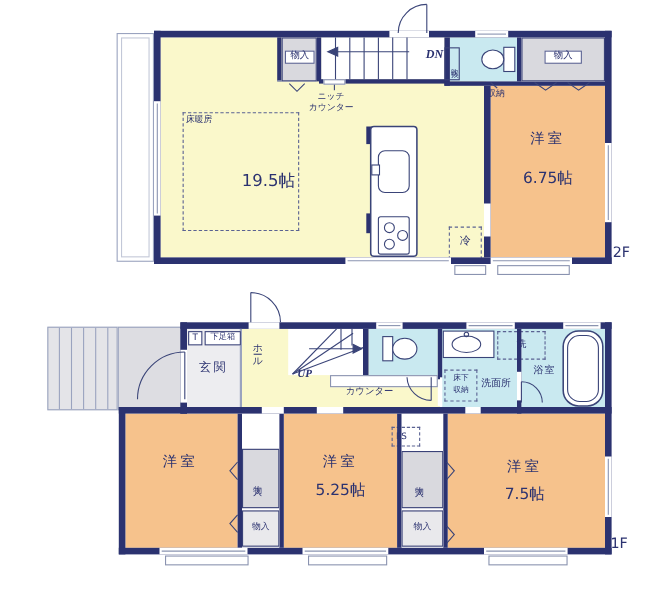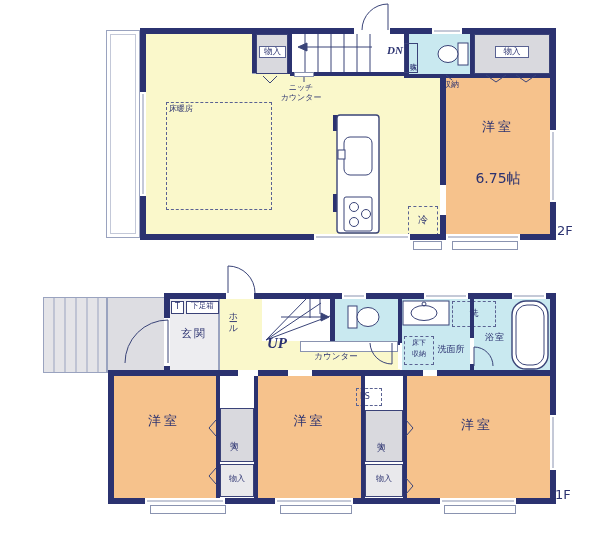--- a/index.html
+++ b/index.html
@@ -68,22 +68,23 @@
   <div class="abs win" style="left:550px;top:130px;width:6px;height:72px;"></div>
   <div class="abs win" style="left:432px;top:28px;width:30px;height:6px;"></div>
   <div class="abs win" style="left:354px;top:28px;width:36px;height:6px;"></div>
   <div class="abs win" style="left:314px;top:234px;width:96px;height:6px;"></div>
   <div class="abs win" style="left:446px;top:234px;width:74px;height:6px;"></div>
   <div class="abs win" style="left:440px;top:185px;width:6px;height:30px;"></div>
   <div class="abs sill" style="left:413px;top:241px;width:29px;height:9px;"></div>
   <div class="abs sill" style="left:452px;top:241px;width:66px;height:9px;"></div>
   <div class="abs win" style="left:294px;top:72px;width:20px;height:5px;border:1px solid #8a93b0;z-index:26;"></div>
 
+  <div class="lbl ctr" style="left:196px;top:156px;width:96px;font-size:15px;">19.5帖</div>
   <div class="lbl ctr" style="left:452px;top:120px;width:92px;font-size:13px;letter-spacing:3px;">洋室</div>
-  <div class="lbl ctr" style="left:452px;top:170px;width:92px;font-size:14px;">6.75帖</div>
+  <div class="lbl ctr" style="left:452px;top:154px;width:92px;font-size:14px;">6.75帖</div>
   <div class="lbl ctr chip" style="left:259px;top:46px;width:27px;font-size:8.5px;">物入</div>
   <div class="lbl ctr chip" style="left:495px;top:46px;width:34px;font-size:8.5px;">物入</div>
   <div class="lbl ctr it" style="left:382px;top:44px;width:26px;font-size:11px;">DN</div>
   <div class="lbl vtext" style="left:404px;top:43px;width:14px;height:30px;font-size:7px;border:1px solid #3a4278;text-align:center;">吹抜</div>
   <div class="lbl" style="left:443px;top:80px;font-size:8px;">収納</div>
   <div class="lbl ctr" style="left:268px;top:83px;width:66px;font-size:8px;">ニッチ</div>
   <div class="lbl ctr" style="left:262px;top:93px;width:78px;font-size:8px;">カウンター</div>
   <div class="lbl" style="left:169px;top:104px;font-size:8px;">床暖房</div>
   <div class="lbl ctr" style="left:408px;top:214px;width:30px;font-size:10px;">冷</div>
   <div class="lbl" style="left:557px;top:224px;font-size:13px;">2F</div>
@@ -145,35 +146,37 @@
   <div class="abs win" style="left:440px;top:498px;width:76px;height:6px;"></div>
   <div class="abs win" style="left:550px;top:415px;width:6px;height:55px;"></div>
   <div class="abs sill" style="left:150px;top:505px;width:76px;height:9px;"></div>
   <div class="abs sill" style="left:280px;top:505px;width:72px;height:9px;"></div>
   <div class="abs sill" style="left:444px;top:505px;width:72px;height:9px;"></div>
 
   <div class="lbl ctr" style="left:170px;top:328px;width:48px;font-size:11px;letter-spacing:2px;">玄関</div>
   <div class="lbl ctr" style="left:171px;top:301px;width:13px;height:13px;font-size:8px;border:1px solid #3a4278;background:#fff;">T</div>
   <div class="lbl ctr" style="left:186px;top:301px;width:33px;height:13px;font-size:7.5px;border:1px solid #3a4278;background:#fff;">下足箱</div>
   <div class="lbl vtext" style="left:228px;top:306px;height:58px;font-size:9px;">ホール</div>
-  <div class="lbl ctr it" style="left:262px;top:335px;width:30px;font-size:15px;">UP</div>
+  <div class="lbl ctr it" style="left:262px;top:335px;width:30px;font-size:10px;">UP</div>
   <div class="lbl ctr" style="left:304px;top:352px;width:64px;font-size:8.5px;">カウンター</div>
   <div class="lbl ctr" style="left:404px;top:339px;width:30px;font-size:7px;">床下</div>
   <div class="lbl ctr" style="left:404px;top:350px;width:30px;font-size:7px;">収納</div>
   <div class="lbl ctr" style="left:428px;top:344px;width:46px;font-size:9px;">洗面所</div>
   <div class="lbl ctr" style="left:462px;top:308px;width:24px;font-size:9px;">洗</div>
   <div class="lbl ctr" style="left:477px;top:332px;width:36px;font-size:9px;letter-spacing:1px;">浴室</div>
   <div class="lbl" style="left:360px;top:392px;font-size:8px;">PS</div>
   <div class="lbl vtext ctr" style="left:229px;top:417px;height:38px;font-size:8px;">物入</div>
   <div class="lbl ctr" style="left:221px;top:474px;width:32px;font-size:8px;">物入</div>
   <div class="lbl vtext ctr" style="left:376px;top:418px;height:38px;font-size:8px;">物入</div>
   <div class="lbl ctr" style="left:367px;top:474px;width:34px;font-size:8px;">物入</div>
   <div class="lbl ctr" style="left:116px;top:414px;width:96px;font-size:13px;letter-spacing:3px;">洋室</div>
   <div class="lbl ctr" style="left:260px;top:414px;width:99px;font-size:13px;letter-spacing:3px;">洋室</div>
+  <div class="lbl ctr" style="left:260px;top:438px;width:99px;font-size:14px;">5.25帖</div>
   <div class="lbl ctr" style="left:426px;top:418px;width:102px;font-size:13px;letter-spacing:3px;">洋室</div>
+  <div class="lbl ctr" style="left:426px;top:442px;width:102px;font-size:14px;">7.5帖</div>
   <div class="lbl" style="left:555px;top:488px;font-size:13px;">1F</div>
 
   <svg class="overlay" width="600" height="560" viewBox="0 0 600 560">
     <g stroke="#3a4478" stroke-width="1" fill="none">
 
       <line x1="305" y1="34" x2="305" y2="72"></line>
         <line x1="318" y1="34" x2="318" y2="72"></line>
       <line x1="331" y1="34" x2="331" y2="72"></line>
         <line x1="344" y1="34" x2="344" y2="72"></line>
       <line x1="357" y1="34" x2="357" y2="72"></line>

